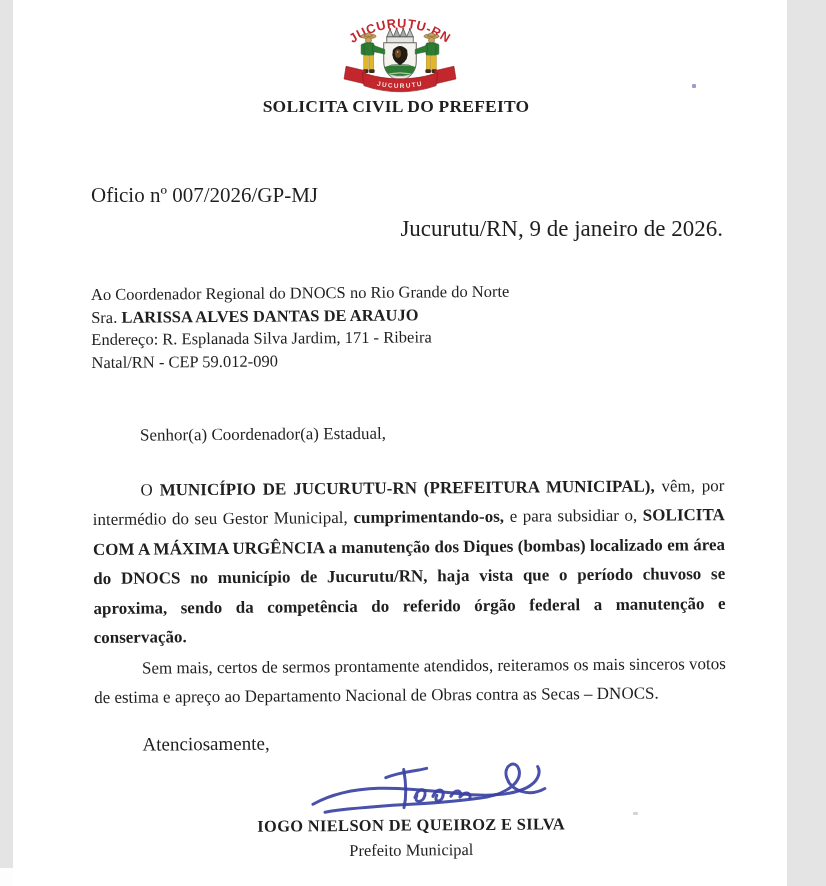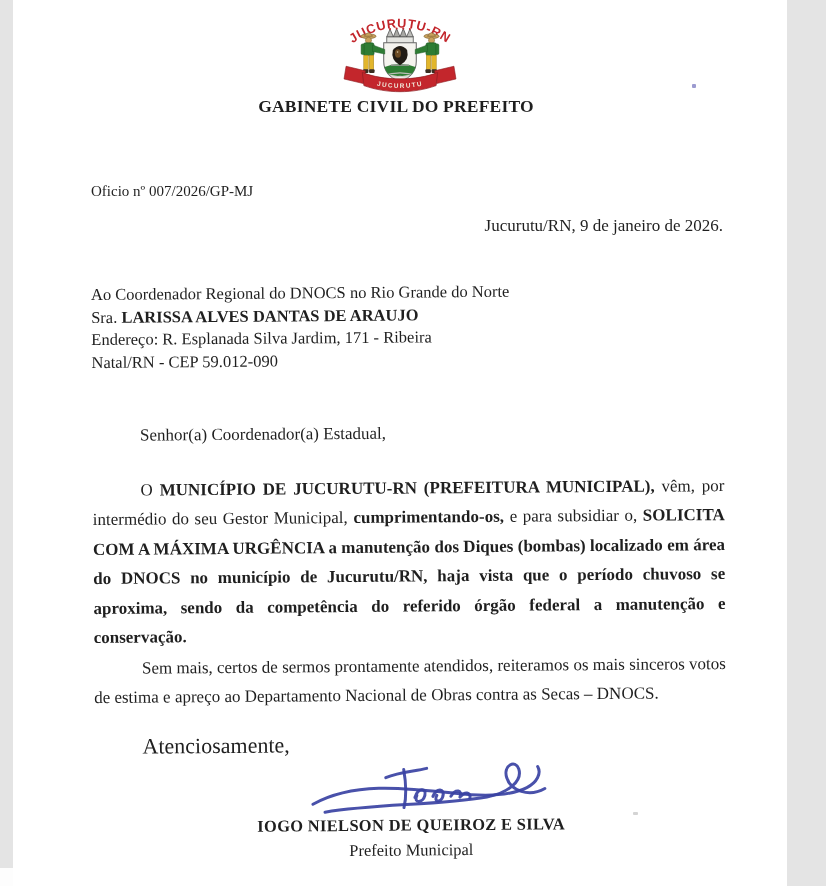--- a/index.html
+++ b/index.html
@@ -9,35 +9,35 @@
   .edge{position:absolute;top:0;background:var(--backdrop,#e4e4e4);}
   .edge-left{left:0;width:13px;height:868px;}
   .edge-right{left:787px;width:39px;height:886px;}
   .edge-bottom-left{left:0;top:868px;width:13px;height:18px;background:#fdfdfd;}
 
   .crest{position:absolute;left:342px;top:8px;width:116px;height:86px;}
 
   .letterhead{position:absolute;left:9px;top:97px;width:774px;text-align:center;
     font-weight:bold;font-size:17.5px;line-height:19px;color:var(--ink,#1f1f1f);letter-spacing:.2px;}
 
-  .office-no{position:absolute;left:91px;top:183px;font-size:15px;color:var(--ink,#1f1f1f);}
-  .dateline{position:absolute;left:91px;top:216px;width:632px;text-align:right;font-size:17px;color:var(--ink,#1f1f1f);}
+  .office-no{position:absolute;left:91px;top:183px;font-size:21px;color:var(--ink,#1f1f1f);}
+  .dateline{position:absolute;left:91px;top:216px;width:632px;text-align:right;font-size:23px;color:var(--ink,#1f1f1f);}
 
   .tilt{position:absolute;left:0;top:0;width:774px;height:886px;transform:rotate(-0.45deg);transform-origin:91px 300px;}
 
   .recipient{position:absolute;left:91px;top:284px;width:632px;font-size:16.5px;line-height:22.5px;color:var(--ink,#1f1f1f);}
   .recipient b{font-weight:bold;}
 
   .letter-body{position:absolute;left:91px;top:421px;width:632px;font-size:17px;line-height:29.5px;color:var(--ink,#1f1f1f);}
   .letter-body p{margin:0;text-indent:48px;}
   .letter-body .para{text-align:justify;}
   .letter-body .p1{margin-top:25px;}
   .letter-body .p2{margin-top:1px;}
 
-  .valediction{position:absolute;left:139px;top:734px;font-size:22px;color:var(--ink,#1f1f1f);}
+  .valediction{position:absolute;left:139px;top:734px;font-size:19px;color:var(--ink,#1f1f1f);}
 
   .signature{position:absolute;left:303px;top:748px;width:244px;height:86px;z-index:3;pointer-events:none;}
   .signature path{stroke:var(--signature-blue,#3942a3);stroke-width:3;fill:none;stroke-linecap:round;stroke-linejoin:round;opacity:.92;}
 
   .signer{position:absolute;left:91px;top:818px;width:632px;text-align:center;color:var(--ink,#1f1f1f);}
   .signer-name{font-weight:bold;font-size:16.5px;letter-spacing:.3px;}
   .signer-title{font-size:16.5px;margin-top:5px;}
 
   .speck{position:absolute;border-radius:1px;}
   .speck-a{left:692px;top:84px;width:4px;height:4px;background:#7b79c0;opacity:.75;}
@@ -111,21 +111,21 @@
       <path d="M4,57 L23,61.5 L21,74 L2,69.5 Z" style="fill:var(--crest-red,#c3262c)" stroke="#8e1d22" stroke-width="0.6"></path>
       <path d="M110,57 L91,61.5 L93,74 L112,69.5 Z" style="fill:var(--crest-red,#c3262c)" stroke="#8e1d22" stroke-width="0.6"></path>
       <path d="M20,63 C40,71.5 74,71.5 94,63 L92.5,76 C70,84 44,84 21.5,76 Z" style="fill:var(--crest-red,#c3262c)" stroke="#8e1d22" stroke-width="0.7"></path>
       <text font-family="Liberation Sans, sans-serif" font-size="6.3" font-weight="bold" letter-spacing="1.4" fill="#f0e6d8">
         <textPath href="#bannerArc" startOffset="50%" text-anchor="middle">JUCURUTU</textPath>
       </text>
     </g>
   </svg>
 
   <div class="letterhead">
-    <div>GABINETE CIVIL DO PREFEITO</div>
+    <div>SOLICITA CIVIL DO PREFEITO</div>
   </div>
 
   <div class="office-no">Oficio nº 007/2026/GP-MJ</div>
   <div class="dateline">Jucurutu/RN, 9 de janeiro de 2026.</div>
 
   <div class="tilt">
 
     <div class="recipient">
       <div>Ao Coordenador Regional do DNOCS no Rio Grande do Norte</div>
       <div><span>Sra. </span><b>LARISSA ALVES DANTAS DE ARAUJO</b></div>

